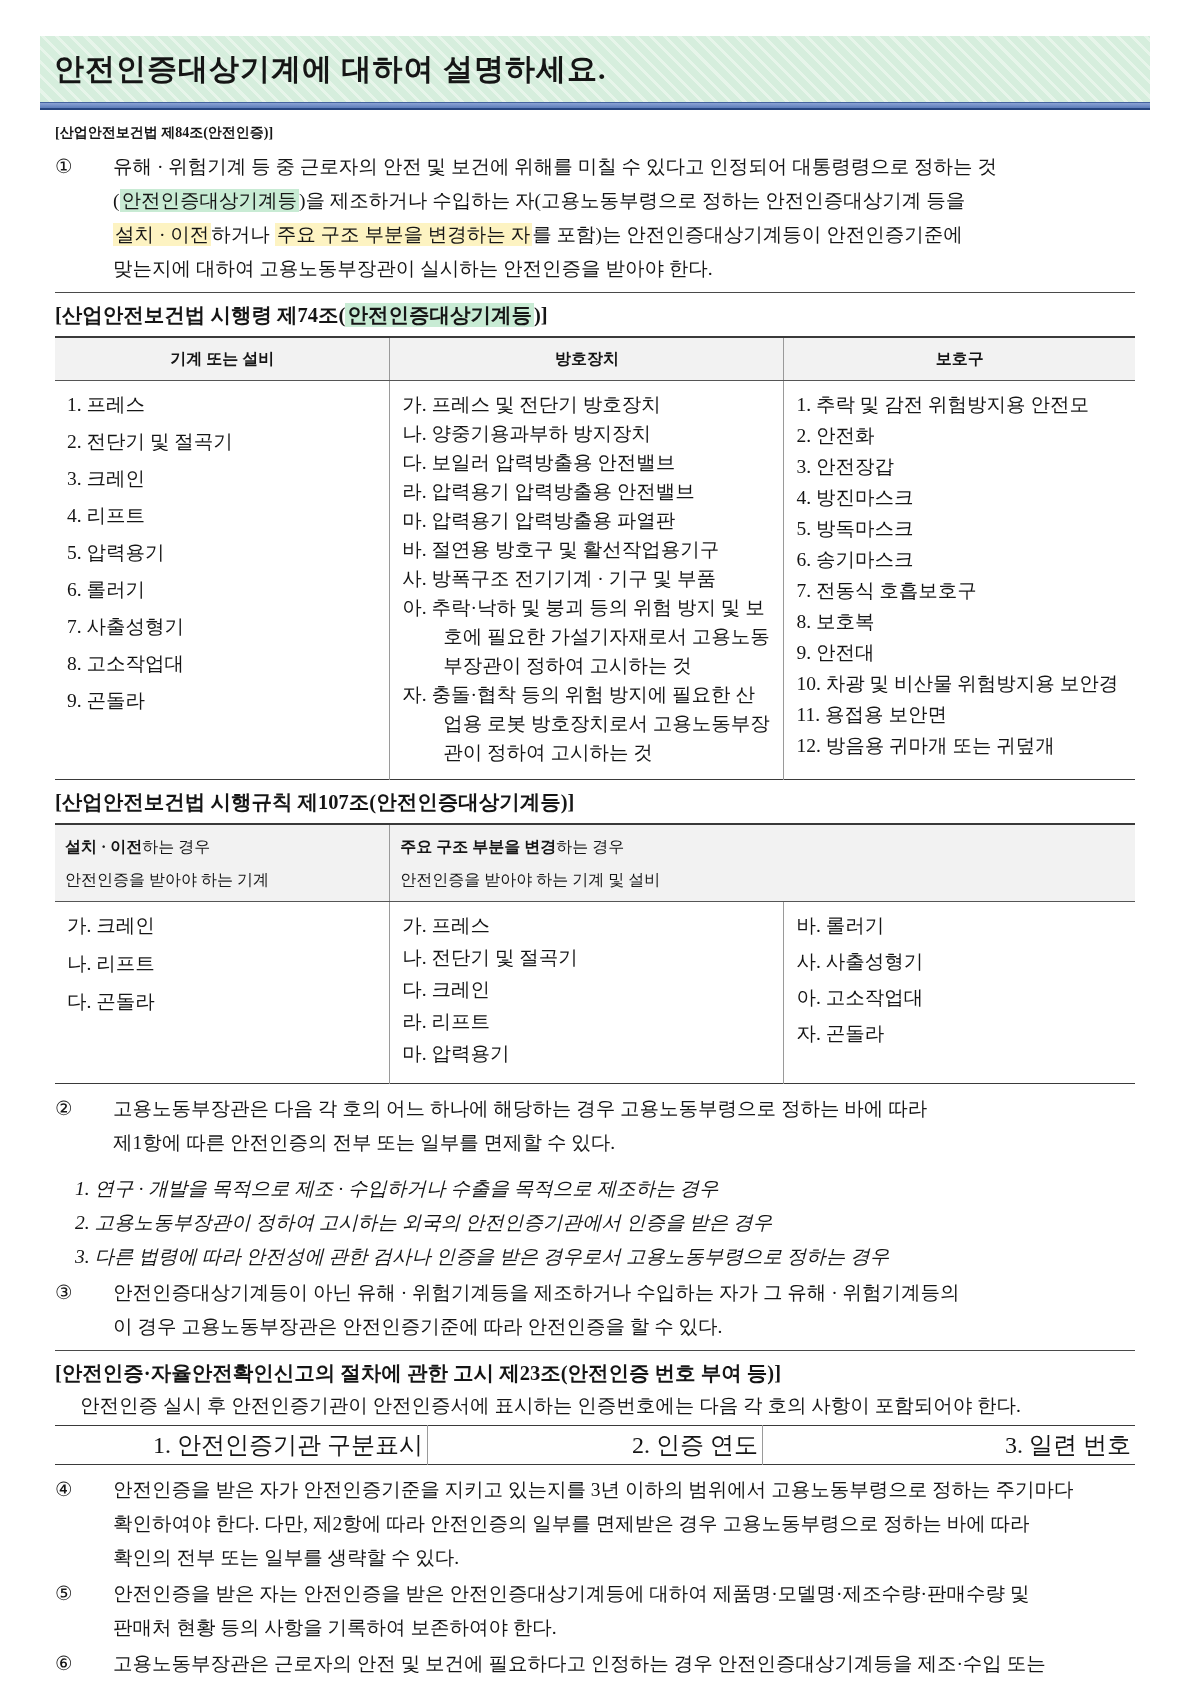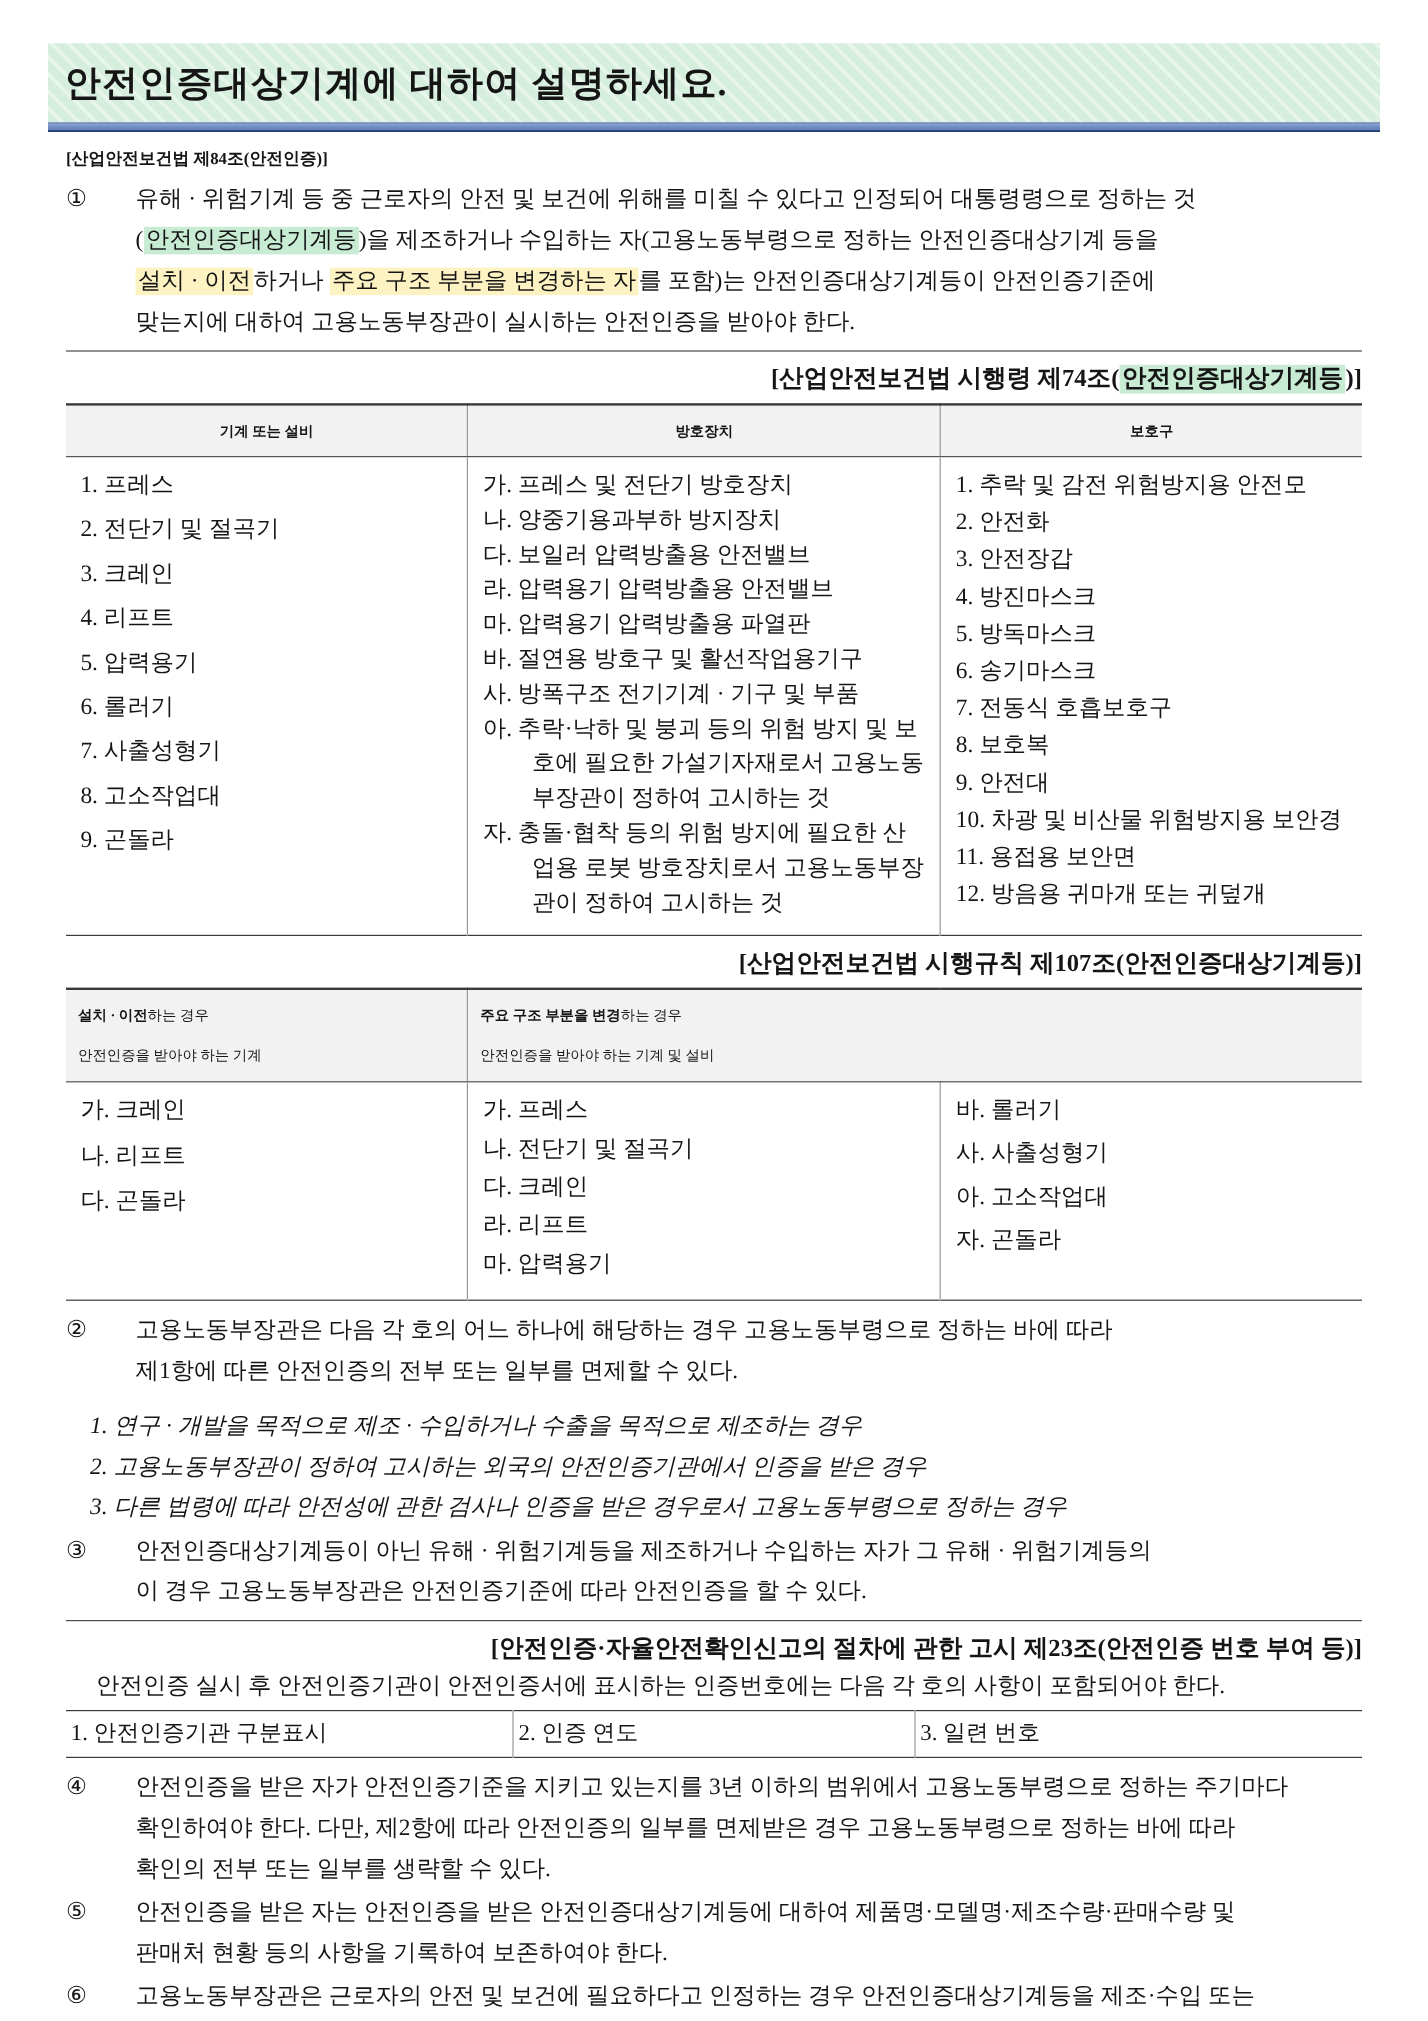--- a/index.html
+++ b/index.html
@@ -31,40 +31,40 @@
   .pmark { width:30px; flex:none; line-height:34px; }
   .plines { flex:1; }
   .pline { line-height:34px;margin-left:28px; }
   .sublist { margin:12px 0 2px 20px;font-style:italic; }
   .subitem { line-height:34px; padding-left:1.6em; text-indent:-1.6em; }
 
   .hl-g { background:#c8ebd4; padding:1px 2px; }
   .hl-y { background:#fdf3c2; padding:1px 2px; }
 
   .rule-top { border-top:1.5px solid #4a4a4a; margin-top:6px; }
-  .tbl-title { text-align:right; font-weight:bold; font-size:20.5px; padding:8px 0 7px 0; }
+  .tbl-title { text-align:left; font-weight:bold; font-size:20.5px; padding:8px 0 7px 0; }
 
   table { width:100%; border-collapse:collapse; table-layout:fixed; }
   .t74, .t107 { border-top:2px solid #3a3a3a; border-bottom:1.5px solid #3a3a3a; }
   .t74 th, .t107 th {
-    background:#f2f2f2; font-size:12px; font-weight:bold;
+    background:#f2f2f2; font-size:16px; font-weight:bold;
     border-bottom:1px solid #555; padding:5px 10px; line-height:32px;
   }
   .t74 th { text-align:center; }
   .t107 th { text-align:left; font-weight:normal; }
   .t74 th + th, .t74 td + td, .t107 th + th, .t107 td + td, .t23 td + td { border-left:1px solid #9a9a9a; }
   .t74 td, .t107 td { vertical-align:top; padding:9px 12px 12px 12px; }
   .cell-item { line-height:29px; padding-left:2.1em; text-indent:-2.1em; }
   .gap-lg .cell-item { margin-bottom:8px; }
   .gap-md .cell-item { margin-bottom:6px; }
   .gap-sm .cell-item { margin-bottom:2px; }
   .t107 .hdr-line { line-height:33px; }
   .t107 td .cell-item { line-height:30px;font-family:Liberation Serif, serif; }
   .t23 { border-top:1.5px solid #3a3a3a; border-bottom:1.5px solid #3a3a3a; margin-top:2px; }
-  .t23 td { text-align:left; padding:5px 4px; font-size:19px; line-height:28px; }
+  .t23 td { text-align:right; padding:5px 4px; font-size:24px; line-height:28px; }
   b { font-weight:bold; }
 </style>
 </head>
 <body>
 
 <div class="titlebar">
   <span class="title-text">안전인증대상기계에 대하여 설명하세요.</span>
 </div>
 <div class="blue-rule"></div>
 

